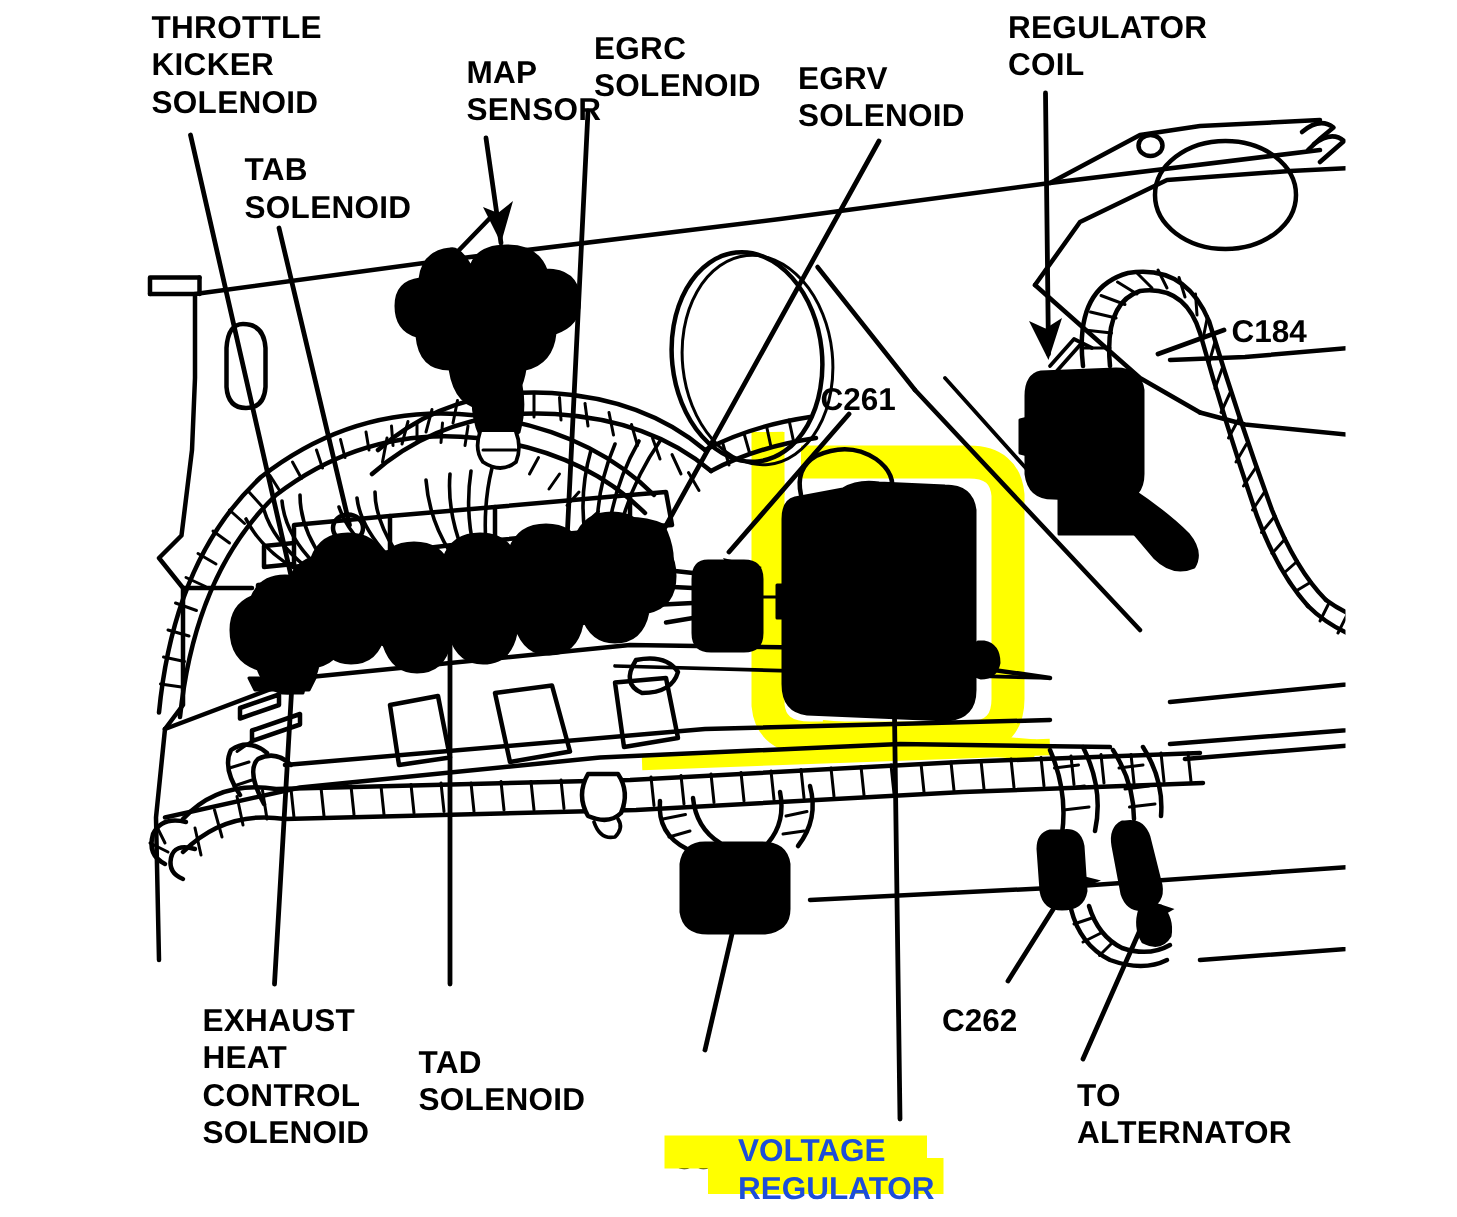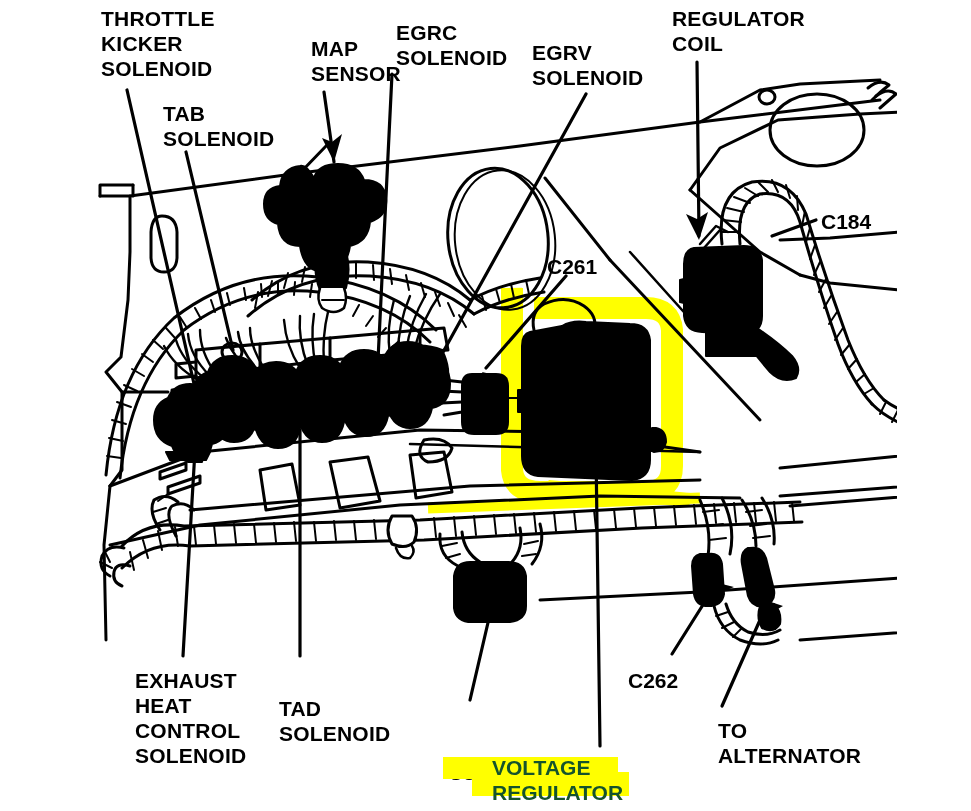--- a/index.html
+++ b/index.html
@@ -41,21 +41,21 @@
     line-height: 24px;
     color: #000000;
     white-space: nowrap;
   }
   .hl-text {
     position: absolute;
     font-family: "Liberation Sans", sans-serif;
     font-weight: bold;
     font-size: 21px;
     line-height: 25px;
-    color: #14532d;
+    color: #1d4ed8;
     white-space: pre-line;
     z-index: 6;
   }
   .hl-stroke {
     position: absolute;
     background: #ffff00;
     z-index: 5;
   }
 </style>
 </head>

